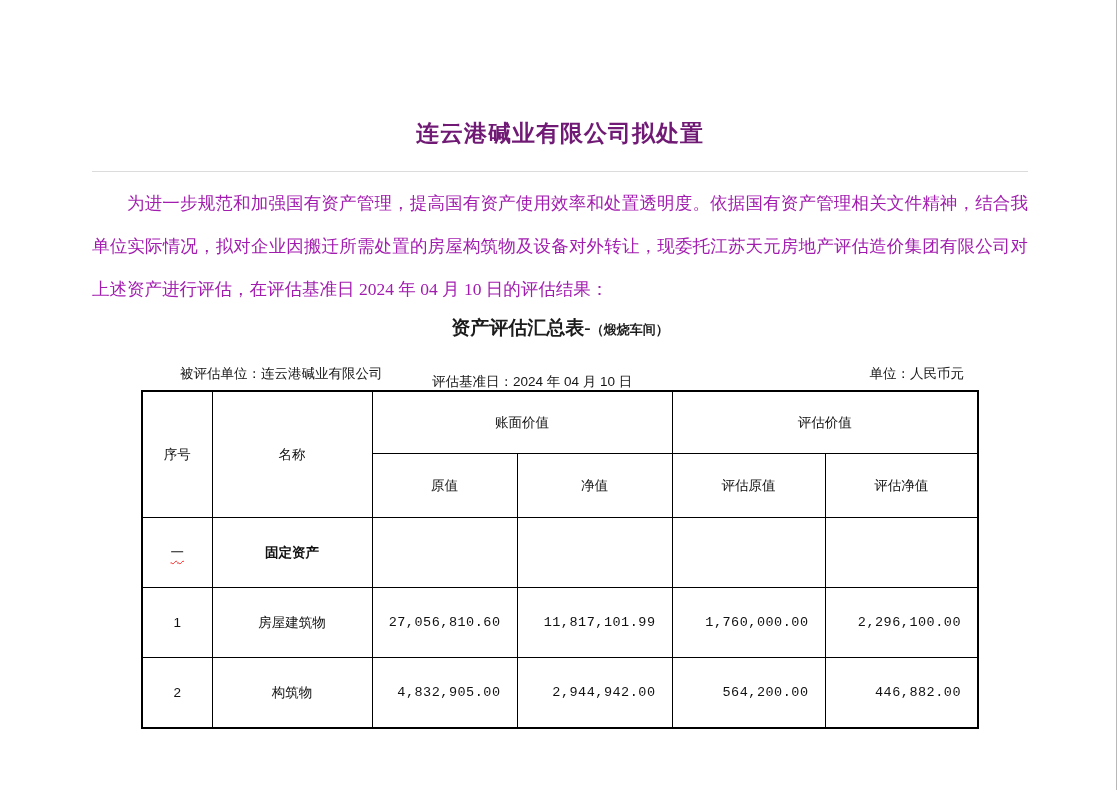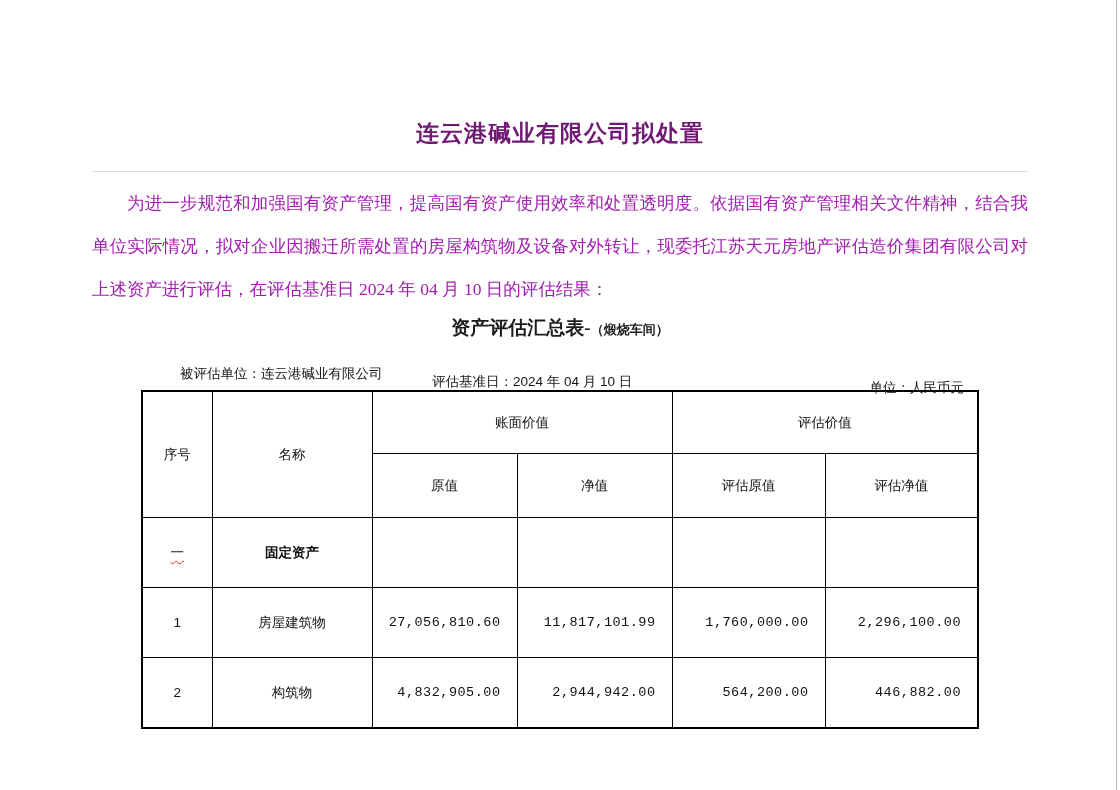--- a/index.html
+++ b/index.html
@@ -59,21 +59,21 @@
     position: relative;
     width: 836px;
     margin: 24px auto 5px auto;
     height: 20px;
     font-family: "Liberation Sans", sans-serif;
     font-size: 13.5px;
     color: #151515;
   }
   .meta-left  { position: absolute; left: 6px;  top: 0; margin-left: 32px; }
   .meta-mid   { position: absolute; left: 290px; top: 8px; }
-  .meta-right { position: absolute; right: 14px; top: 14px; }
+  .meta-right { position: absolute; right: 14px; top: 0; }
   table.summary-table {
     width: 836px;
     margin: 0 auto;
     border-collapse: collapse;
     table-layout: fixed;
     font-family: "Liberation Sans", sans-serif;
     color: #111111;
     border: 2px solid #000000;
   }
   table.summary-table th,

